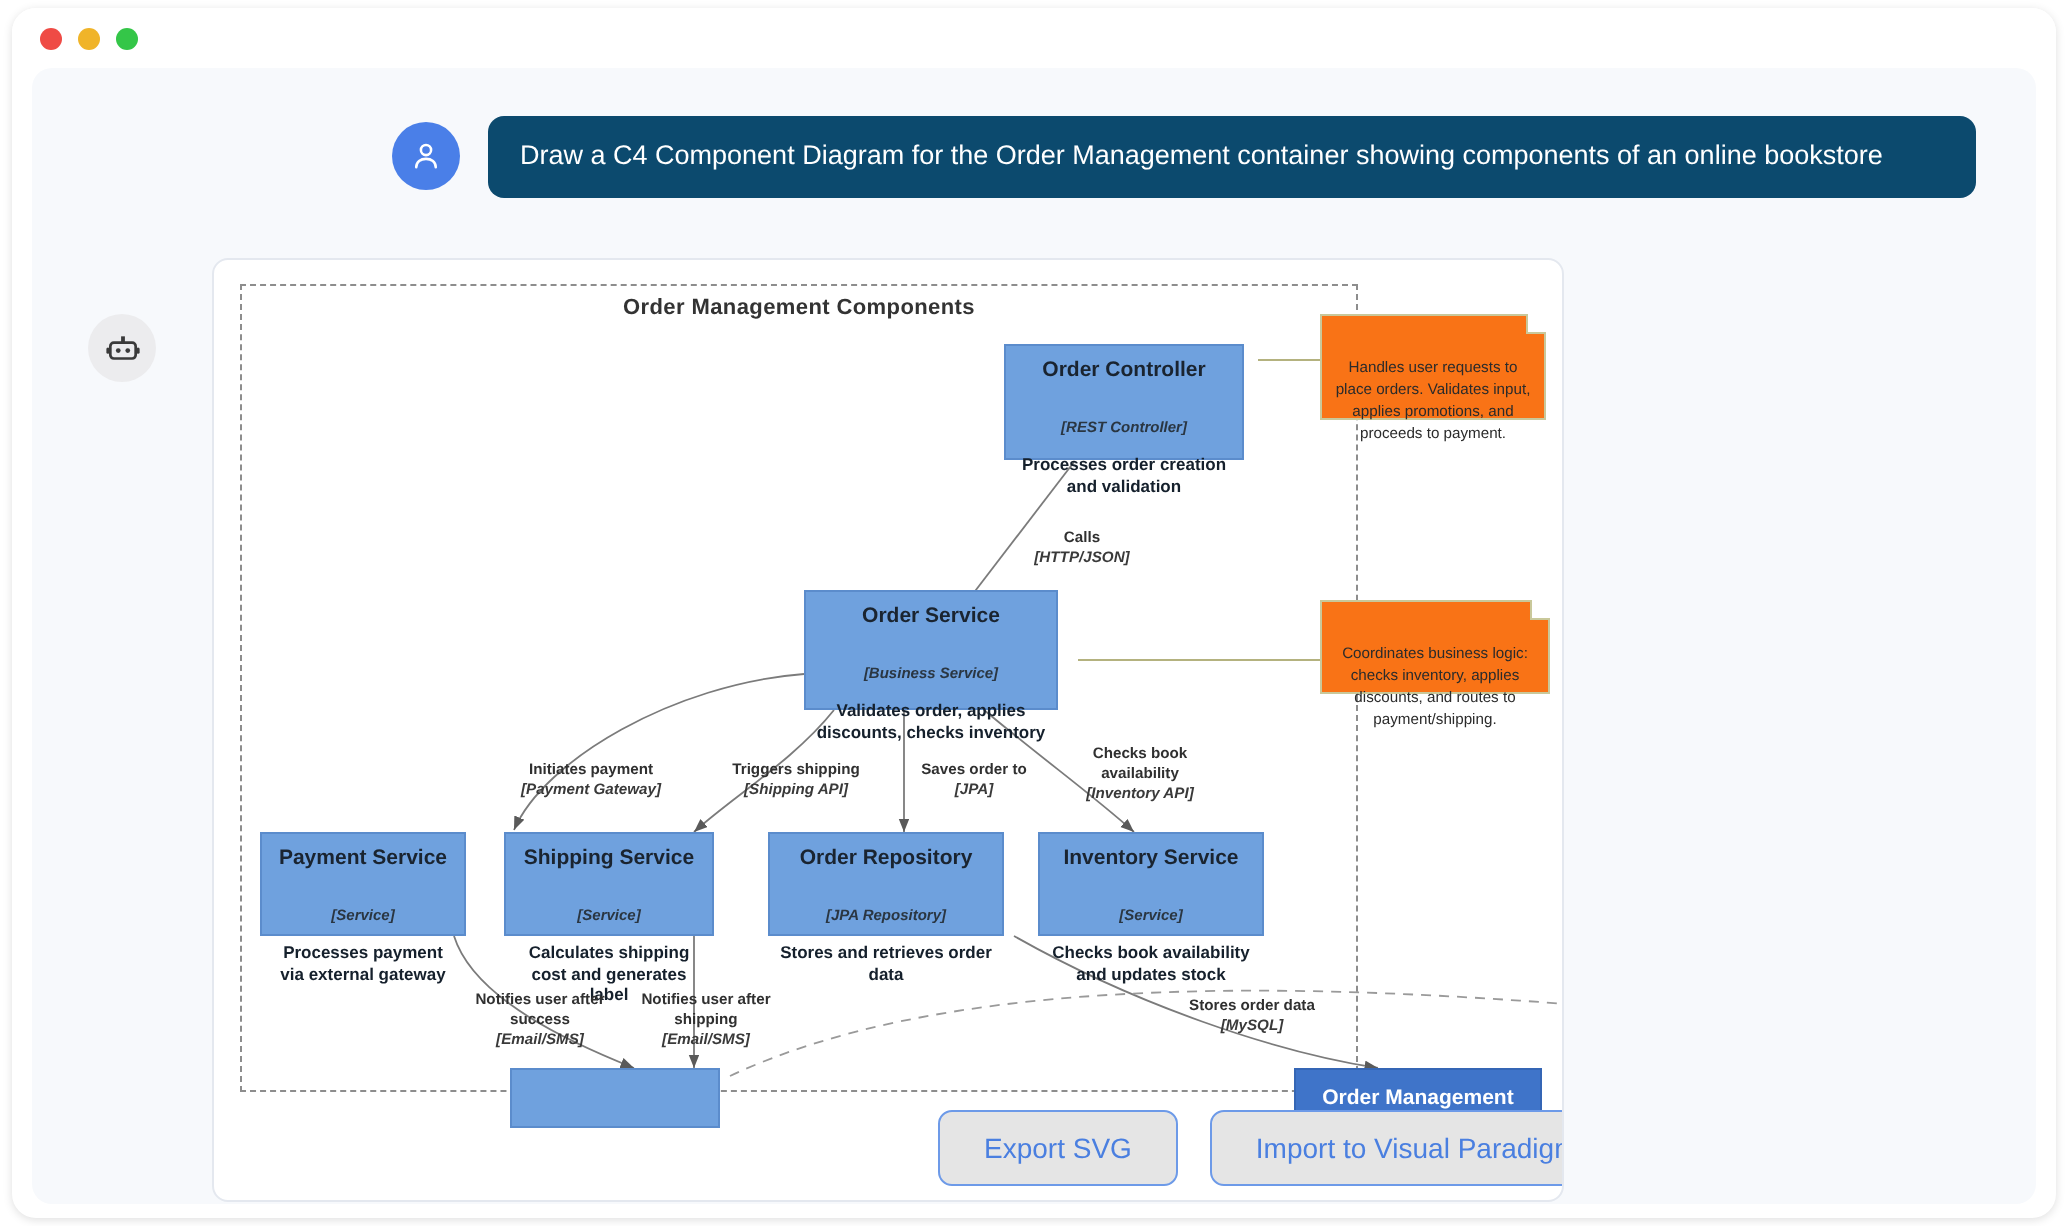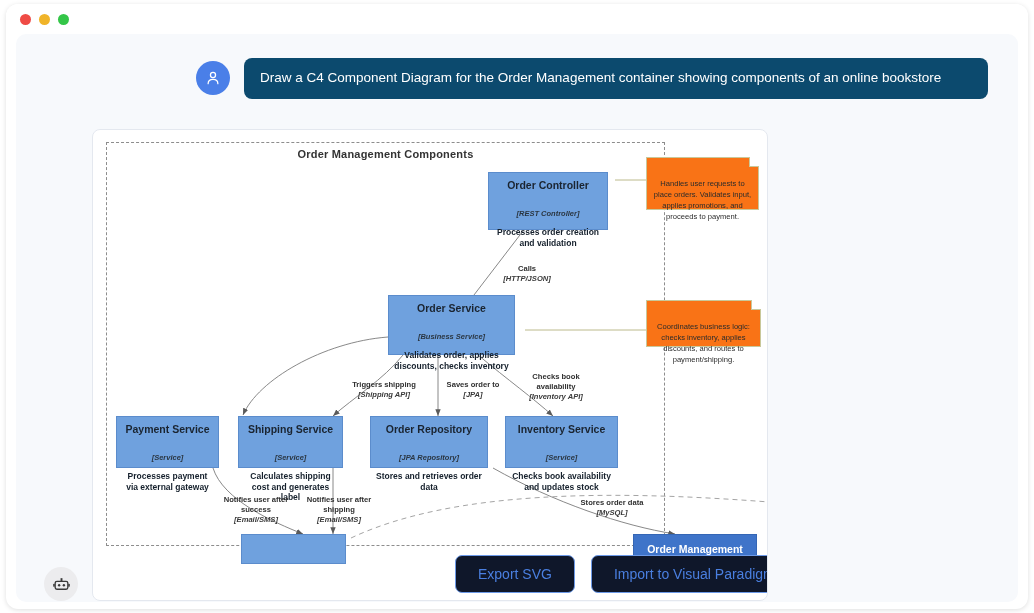--- a/index.html
+++ b/index.html
@@ -61,21 +61,21 @@
     font-size: 13.5px;
     line-height: 1.25;
     width: 744px;
     box-sizing: border-box;
     white-space: nowrap;
   }
 
   
   .bot-row {
     position: absolute; left: 28px; top: 95px;
-    display: flex; align-items: flex-end; gap: 14px;
+    display: flex; align-items: flex-start; gap: 28px;
   }
   .avatar-bot {
     width: 34px; height: 34px; border-radius: 50%;
     background: #ececee;
     display: flex; align-items: center; justify-content: center;
     flex: 0 0 auto;
     margin-top: 28px;
   }
   .canvas-card {
     position: relative;
@@ -190,21 +190,21 @@
     display: block;
   }
 
   
   .actions {
     position: absolute;
     left: 362px; top: 425px;
     display: flex; gap: 16px;
   }
   .btn {
-    background: #0f172a;
+    background: #e5e5e5;
     border: 1px solid #6d9ae8;
     color: #4a7fe0;
     border-radius: 7px;
     font-size: 14px;
     padding: 10px 22px;
     cursor: pointer;
     font-family: "Liberation Sans", sans-serif;
     white-space: nowrap;
   }
 </style>
@@ -330,20 +330,24 @@
             </div>
 
             <div class="note" style="left:553px; top:27px; width:113px; height:53px;">Handles user requests to place orders. Validates input, applies promotions, and proceeds to payment.</div>
             <div class="note" style="left:553px; top:170px; width:115px; height:47px;">Coordinates business logic: checks inventory, applies discounts, and routes to payment/shipping.</div>
 
             <div class="edge-label" style="left:399px; top:124px; width:70px;">
               <span>Calls</span>
               <span class="tech">[HTTP/JSON]</span>
             </div>
 
+            <div class="edge-label" style="left:136px; top:240px; width:105px;">
+              <span>Initiates payment</span>
+              <span class="tech">[Payment Gateway]</span>
+            </div>
 
             <div class="edge-label" style="left:246px; top:240px; width:90px;">
               <span>Triggers shipping</span>
               <span class="tech">[Shipping API]</span>
             </div>
 
             <div class="edge-label" style="left:340px; top:240px; width:80px;">
               <span>Saves order to</span>
               <span class="tech">[JPA]</span>
             </div>

